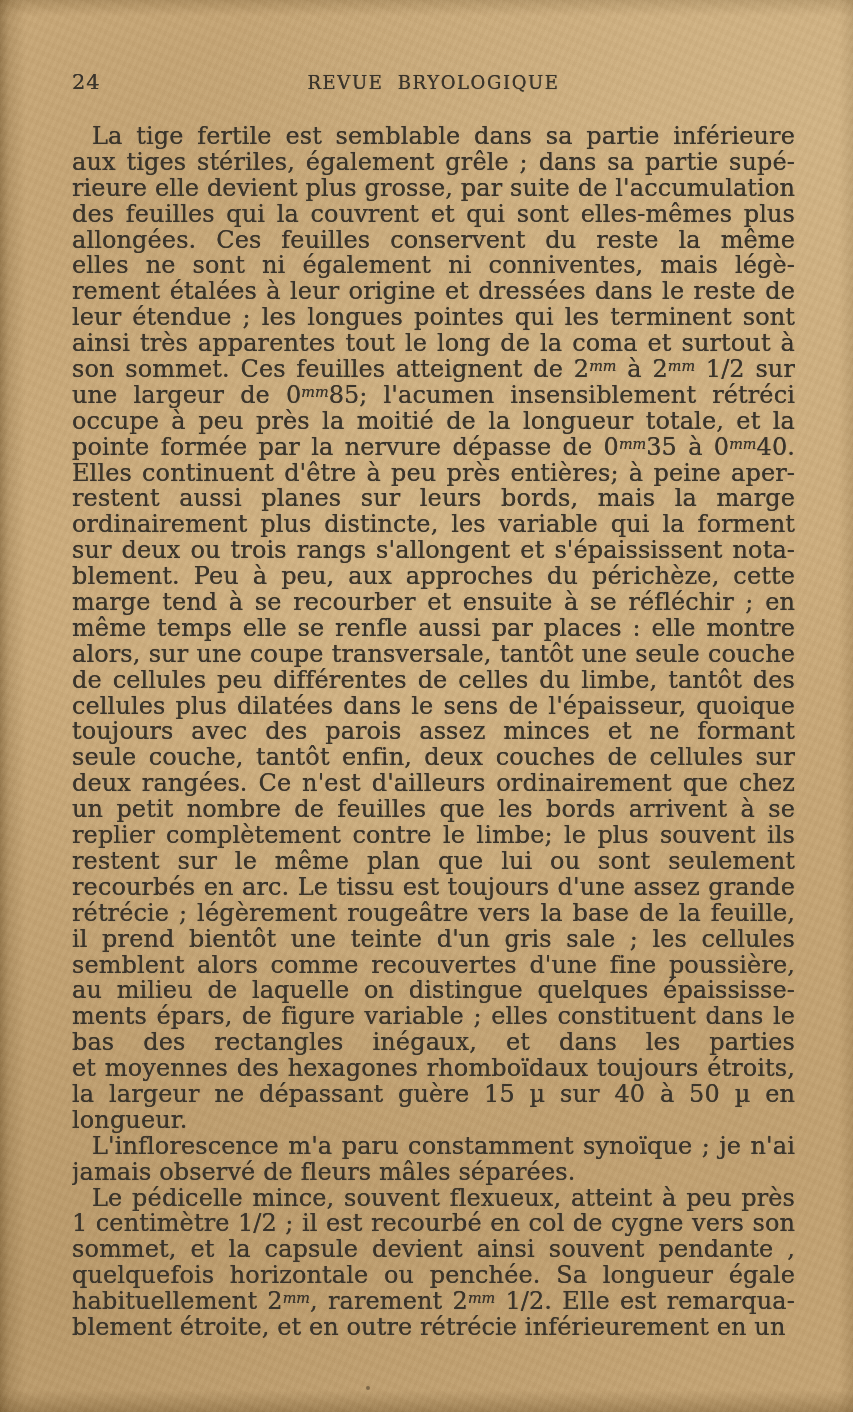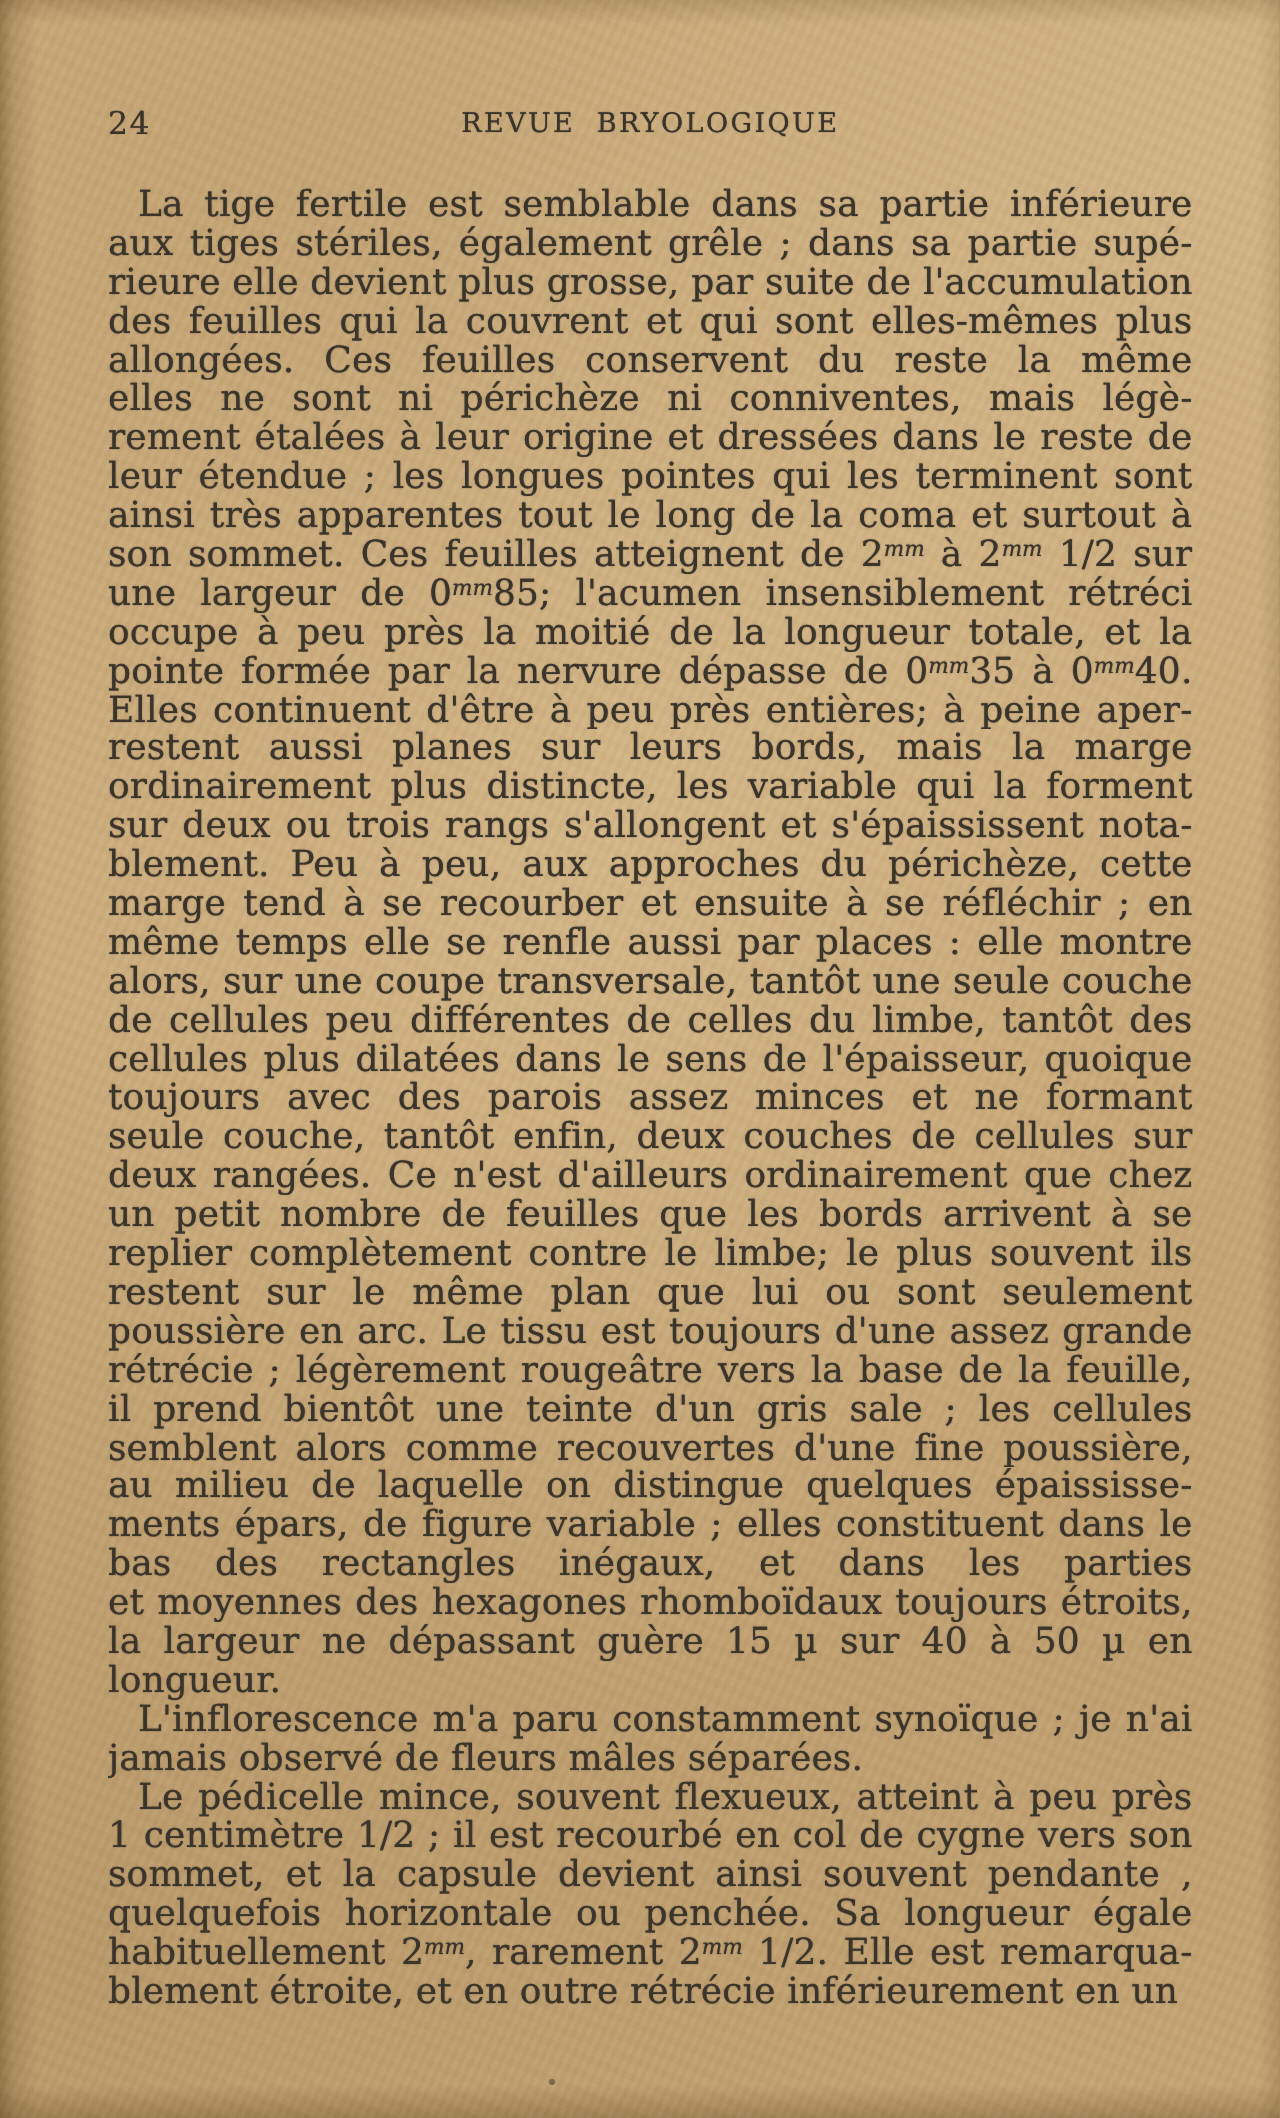--- a/index.html
+++ b/index.html
@@ -112,21 +112,21 @@
     <span class="journal">REVUE BRYOLOGIQUE</span>
   </div>
 
   <div class="body">
       <div class="para">
         <div class="line pfirst">La tige fertile est semblable dans sa partie inférieure</div>
         <div class="line">aux tiges stériles, également grêle ; dans sa partie supé-</div>
         <div class="line">rieure elle devient plus grosse, par suite de l'accumulation</div>
         <div class="line">des feuilles qui la couvrent et qui sont elles-mêmes plus</div>
         <div class="line">allongées. Ces feuilles conservent du reste la même forme;</div>
-        <div class="line">elles ne sont ni périchèze ni conniventes, mais légè-</div>
+        <div class="line">elles ne sont ni également ni conniventes, mais légè-</div>
         <div class="line">rement étalées à leur origine et dressées dans le reste de</div>
         <div class="line">leur étendue ; les longues pointes qui les terminent sont</div>
         <div class="line">ainsi très apparentes tout le long de la coma et surtout à</div>
         <div class="line">son sommet. Ces feuilles atteignent de 2<sup>mm</sup> à 2<sup>mm</sup> 1/2 sur</div>
         <div class="line">une largeur de 0<sup>mm</sup>85; l'acumen insensiblement rétréci</div>
         <div class="line">occupe à peu près la moitié de la longueur totale, et la</div>
         <div class="line">pointe formée par la nervure dépasse de 0<sup>mm</sup>35 à 0<sup>mm</sup>40.</div>
         <div class="line">Elles continuent d'être à peu près entières; à peine aper-</div>
         <div class="line">restent aussi planes sur leurs bords, mais la marge devient</div>
         <div class="line">ordinairement plus distincte, les variable qui la forment</div>
@@ -136,21 +136,21 @@
         <div class="line">même temps elle se renfle aussi par places : elle montre</div>
         <div class="line">alors, sur une coupe transversale, tantôt une seule couche</div>
         <div class="line">de cellules peu différentes de celles du limbe, tantôt des</div>
         <div class="line">cellules plus dilatées dans le sens de l'épaisseur, quoique</div>
         <div class="line">toujours avec des parois assez minces et ne formant qu'une</div>
         <div class="line">seule couche, tantôt enfin, deux couches de cellules sur</div>
         <div class="line">deux rangées. Ce n'est d'ailleurs ordinairement que chez</div>
         <div class="line">un petit nombre de feuilles que les bords arrivent à se</div>
         <div class="line">replier complètement contre le limbe; le plus souvent ils</div>
         <div class="line">restent sur le même plan que lui ou sont seulement</div>
-        <div class="line">poussière en arc. Le tissu est toujours d'une assez grande</div>
+        <div class="line">recourbés en arc. Le tissu est toujours d'une assez grande</div>
         <div class="line">rétrécie ; légèrement rougeâtre vers la base de la feuille,</div>
         <div class="line">il prend bientôt une teinte d'un gris sale ; les cellules</div>
         <div class="line">semblent alors comme recouvertes d'une fine poussière,</div>
         <div class="line">au milieu de laquelle on distingue quelques épaississe-</div>
         <div class="line">ments épars, de figure variable ; elles constituent dans le</div>
         <div class="line">bas des rectangles inégaux, et dans les parties supérieures</div>
         <div class="line">et moyennes des hexagones rhomboïdaux toujours étroits,</div>
         <div class="line">la largeur ne dépassant guère 15 µ sur 40 à 50 µ en</div>
         <div class="line plast">longueur.</div>
       </div>

